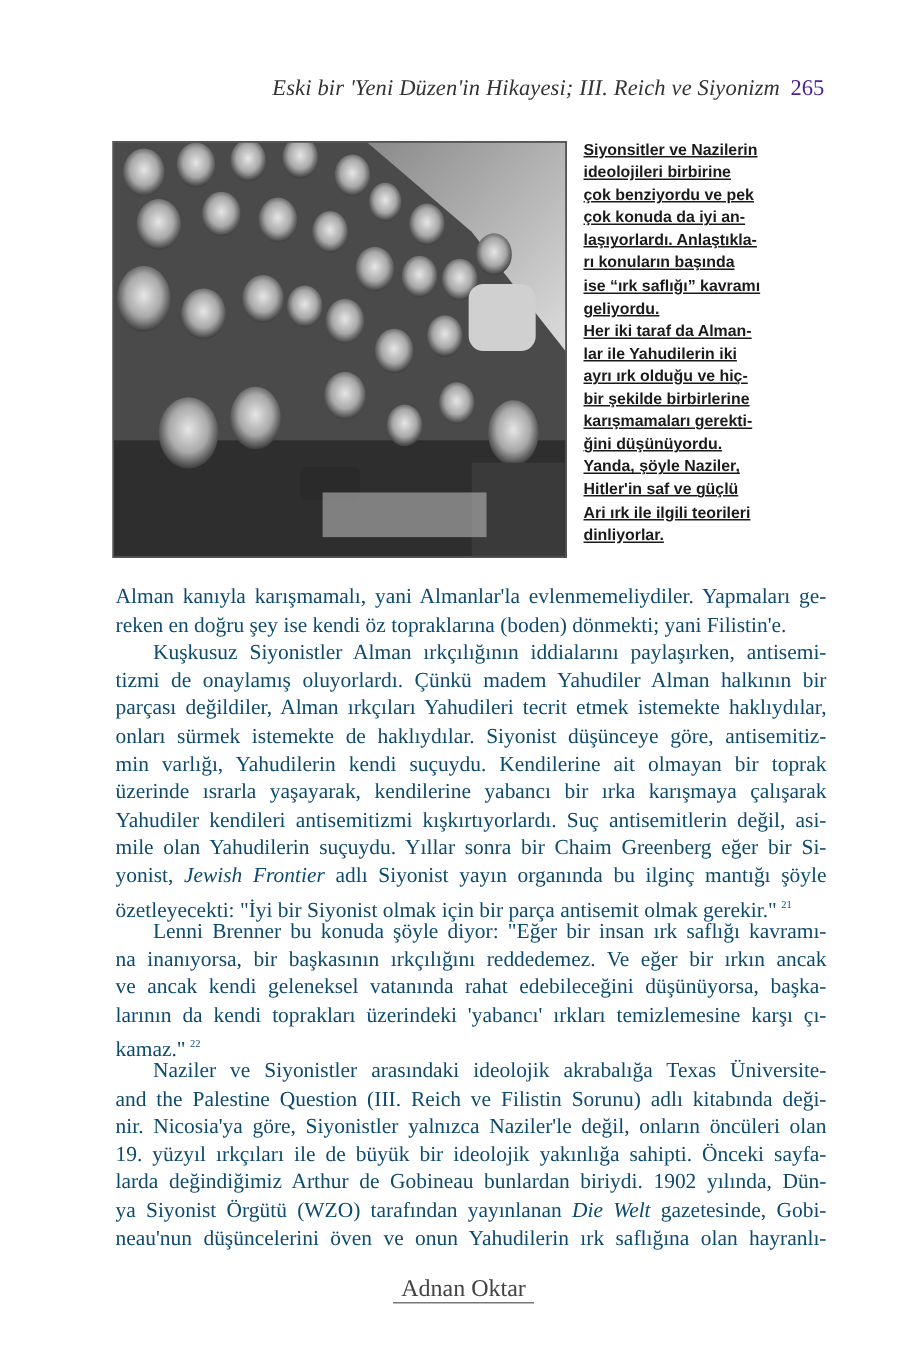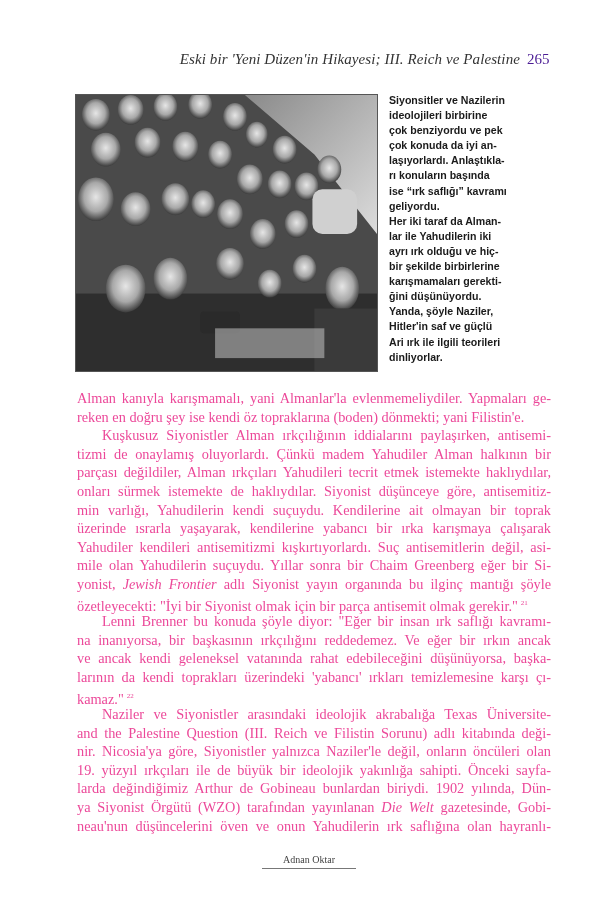--- a/index.html
+++ b/index.html
@@ -18,42 +18,42 @@
     position: absolute; left: 75px; top: 94px; width: 303px; height: 278px;
     border: 1px solid #555; box-sizing: border-box; overflow: hidden;
     background: #5a5a5a;
   }
   .photo svg { display: block; width: 100%; height: 100%; }
   .caption {
     position: absolute; left: 389px; top: 93px; width: 160px;
     font-family: "Liberation Sans", sans-serif; font-weight: bold; font-size: 10.6px;
     line-height: 15.1px; color: #1a1a1a;
   }
-  .caption .line { display: block; white-space: nowrap; }
+  .caption .line { display: block; white-space: nowrap; text-decoration: underline; }
   .body-text {
     position: absolute; left: 77px; top: 389px; width: 474px;
-    font-family: "Liberation Serif", serif; font-size: 14.3px; line-height: 18.6px; color: #ec4899;
+    font-family: "Liberation Serif", serif; font-size: 14.3px; line-height: 18.6px; color: #0c4a6e;
   }
   .body-text .line { display: block; white-space: nowrap; text-align: justify; text-align-last: justify; height: 18.6px; }
   .body-text .line.last { text-align-last: left; }
   .body-text .line.indent { padding-left: 25px; }
   .body-text i { font-style: italic; }
   .body-text sup { font-size: 7px; vertical-align: 6px; margin-left: 3px; }
   .footer {
     position: absolute; left: 262px; top: 852px; width: 94px; text-align: center;
-    font-family: "Liberation Serif", serif; font-size: 10px; color: #444;
+    font-family: "Liberation Serif", serif; font-size: 16px; color: #444;
     border-bottom: 1px solid #777; padding-bottom: 0px; line-height: 16px;
   }
 </style>
 </head>
 <body>
 
 <div class="page">
 
-  <div class="running-head">Eski bir 'Yeni Düzen'in Hikayesi; III. Reich ve Palestine</div>
+  <div class="running-head">Eski bir 'Yeni Düzen'in Hikayesi; III. Reich ve Siyonizm</div>
   <div class="page-number">265</div>
 
   <div class="photo">
     <svg viewBox="0 0 303 278" preserveAspectRatio="none">
       <defs>
         <radialGradient id="face" cx="50%" cy="45%" r="55%">
           <stop offset="0%" stop-color="#e6e6e6"></stop>
           <stop offset="60%" stop-color="#a8a8a8"></stop>
           <stop offset="100%" stop-color="#3c3c3c"></stop>
         </radialGradient>

